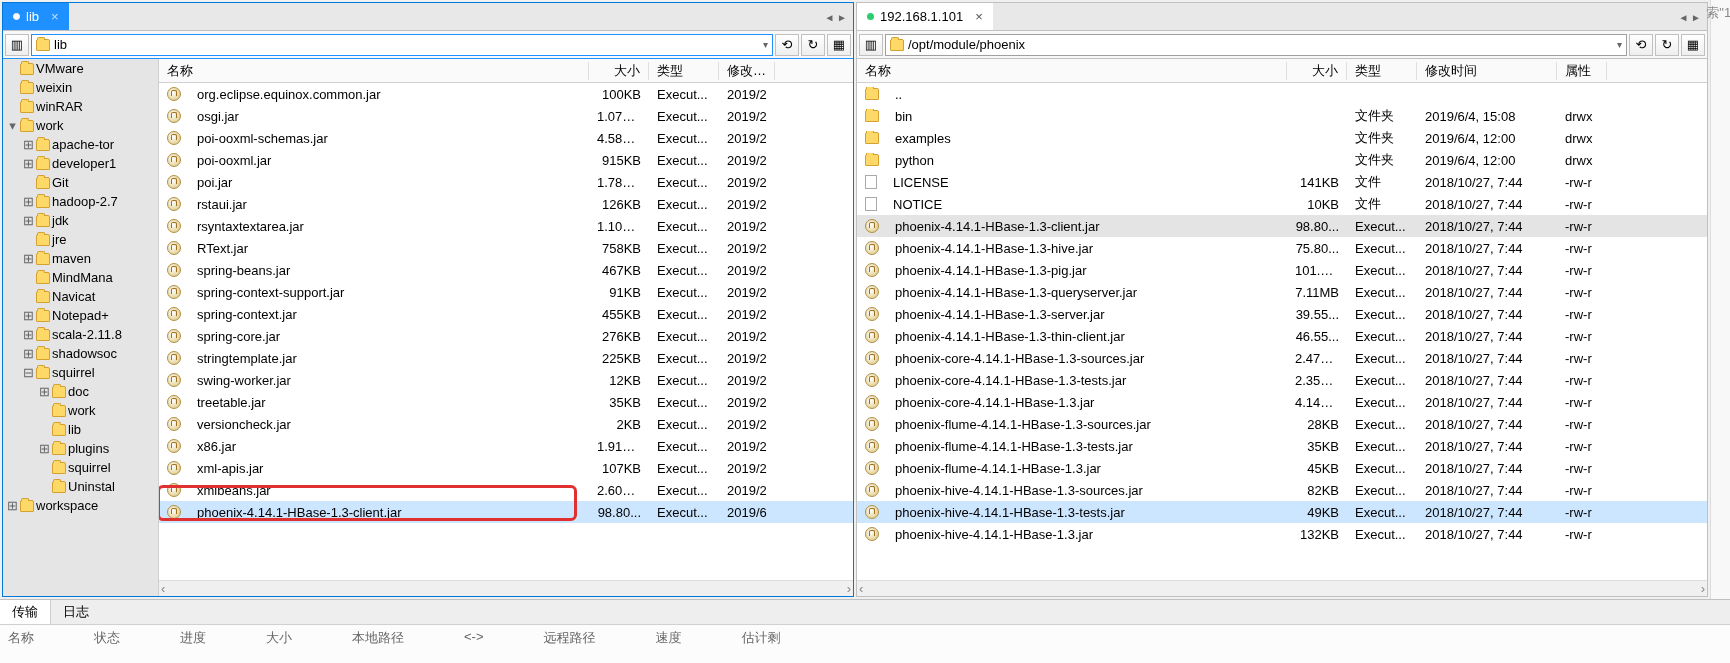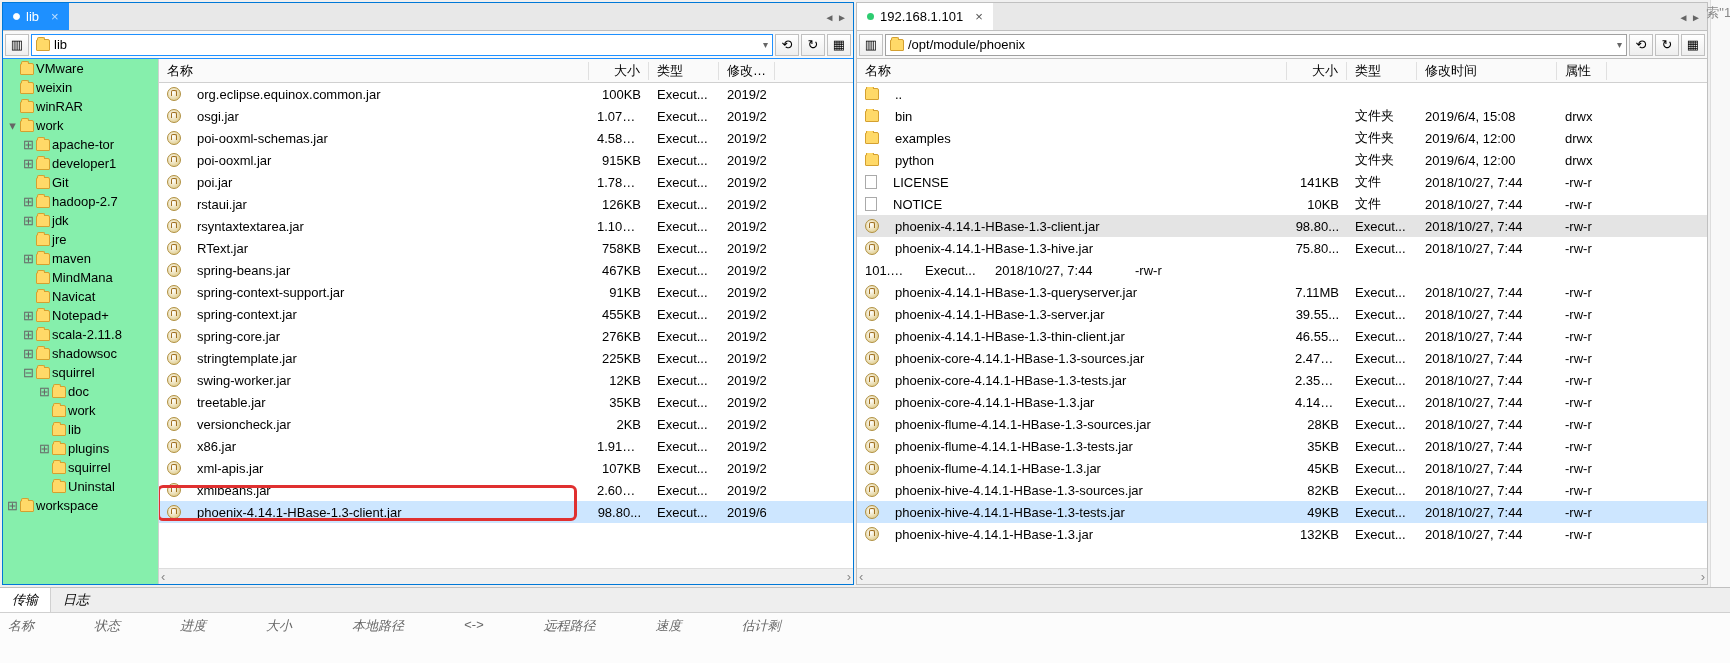--- a/index.html
+++ b/index.html
@@ -15,39 +15,39 @@
 .dot.o { background: #fff; border: 1px solid #fff; }
 .dot.g { background: #2ecc71; }
 .tab .x { margin-left: 6px; opacity: .7; }
 .tab-nav { margin-left: auto; padding: 0 6px; color: #888; }
 .toolbar { display: flex; align-items: center; height: 28px; border-bottom: 1px solid #c0c0c0; padding: 2px; gap: 2px; background: #f8f8f8; }
 .tbtn { width: 24px; height: 22px; border: 1px solid #c0c0c0; background: linear-gradient(#fff,#eee); display: flex; align-items: center; justify-content: center; cursor: pointer; }
 .path { flex: 1; display: flex; align-items: center; border: 1px solid #a0a0a0; background: #fff; height: 22px; padding: 0 4px; gap: 4px; }
 .path input { flex: 1; border: none; outline: none; font-size: 13px; }
 .pane.left .toolbar, .pane.left .path { border-color: #1e90ff; }
 .body { flex: 1; display: flex; min-height: 0; }
-.tree { width: 156px; border-right: 1px solid #d0d0d0; overflow: auto; background: #86efac; }
+.tree { width: 156px; border-right: 1px solid #d0d0d0; overflow: auto; background: #e5e5e5; }
 .tree-row { display: flex; align-items: center; padding: 2px 2px 2px 4px; gap: 2px; white-space: nowrap; cursor: pointer; }
 .tw { display: inline-block; width: 11px; text-align: center; color: #666; flex-shrink: 0; }
 .fold { width: 14px; height: 12px; background: #ffd968; border: 1px solid #d4a030; border-radius: 2px 2px 1px 1px; flex-shrink: 0; display: inline-block; }
 .fold::before { content: ""; display: block; width: 6px; height: 2px; background: #ffd968; border: 1px solid #d4a030; border-bottom: none; margin: -3px 0 0 0; border-radius: 2px 2px 0 0; }
 .list { flex: 1; display: flex; flex-direction: column; min-width: 0; }
 .cols { display: flex; background: #fafafa; border-bottom: 1px solid #d0d0d0; height: 24px; align-items: center; }
 .ch { padding: 0 8px; border-right: 1px solid #e0e0e0; cursor: pointer; white-space: nowrap; overflow: hidden; text-overflow: ellipsis; }
 .rows { flex: 1; overflow: auto; position: relative; }
 .row { display: flex; align-items: center; height: 22px; cursor: pointer; }
 .row.sel { background: #cde6ff; }
 .row.gsel { background: #e4e4e4; }
 .cell { padding: 0 8px; white-space: nowrap; overflow: hidden; text-overflow: ellipsis; }
 .cell.name { display: flex; align-items: center; gap: 16px; }
 .jar { width: 14px; height: 14px; border-radius: 50%; background: radial-gradient(circle at 40% 40%, #fff, #d8c070); border: 1px solid #b09040; flex-shrink: 0; position: relative; }
 .jar::after { content: ""; position: absolute; left: 3px; top: 2px; width: 4px; height: 5px; border: 1px solid #a07020; border-bottom: none; border-radius: 2px 2px 0 0; }
 .fic { width: 12px; height: 14px; background: #fff; border: 1px solid #aaa; flex-shrink: 0; }
 .highlight-box { position: absolute; border: 3px solid #e03030; border-radius: 6px; pointer-events: none; }
-.bottom { height: 76px; border-top: 1px solid #c0c0c0; background: #fcfcfc; display: flex; flex-direction: column; font-style: italic; }
+.bottom { height: 64px; border-top: 1px solid #c0c0c0; background: #fcfcfc; display: flex; flex-direction: column; }
 .btabs { display: flex; background: #eee; border-bottom: 1px solid #d0d0d0; }
 .btab { padding: 3px 12px; cursor: pointer; }
 .btab.a { background: #fff; border-right: 1px solid #d0d0d0; }
 .bhead { display: flex; padding: 4px 8px; gap: 60px; color: #666; font-size: 12px; }
 .side-strip { width: 20px; height: 100%; background: #f8f8f8; border-left: 1px solid #ddd; display: flex; align-items: start; justify-content: center; padding-top: 4px; color: #888; font-size: 11px; }
 .scrollbar-h { height: 16px; background: #f0f0f0; border-top: 1px solid #ddd; display: flex; align-items: center; justify-content: space-between; padding: 0 2px; color: #888; }
 .chev { font-size: 10px; color: #666; }
 
 .l .c-name { flex: 0 0 430px; }
 .l .c-size { flex: 0 0 60px; text-align: right; }
@@ -511,20 +511,24 @@
                 <div class="cell name c-name">
                   <span class="jar"></span>
                   <span>phoenix-4.14.1-HBase-1.3-hive.jar</span>
                 </div>
                 <div class="cell c-size">75.80...</div>
                 <div class="cell c-type">Execut...</div>
                 <div class="cell c-date">2018/10/27, 7:44</div>
                 <div class="cell c-attr">-rw-r</div>
               </div>
               <div class="row">
+                <div class="cell name c-name">
+                  <span class="jar"></span>
+                  <span>phoenix-4.14.1-HBase-1.3-pig.jar</span>
+                </div>
                 <div class="cell c-size">101.93...</div>
                 <div class="cell c-type">Execut...</div>
                 <div class="cell c-date">2018/10/27, 7:44</div>
                 <div class="cell c-attr">-rw-r</div>
               </div>
               <div class="row">
                 <div class="cell name c-name">
                   <span class="jar"></span>
                   <span>phoenix-4.14.1-HBase-1.3-queryserver.jar</span>
                 </div>

